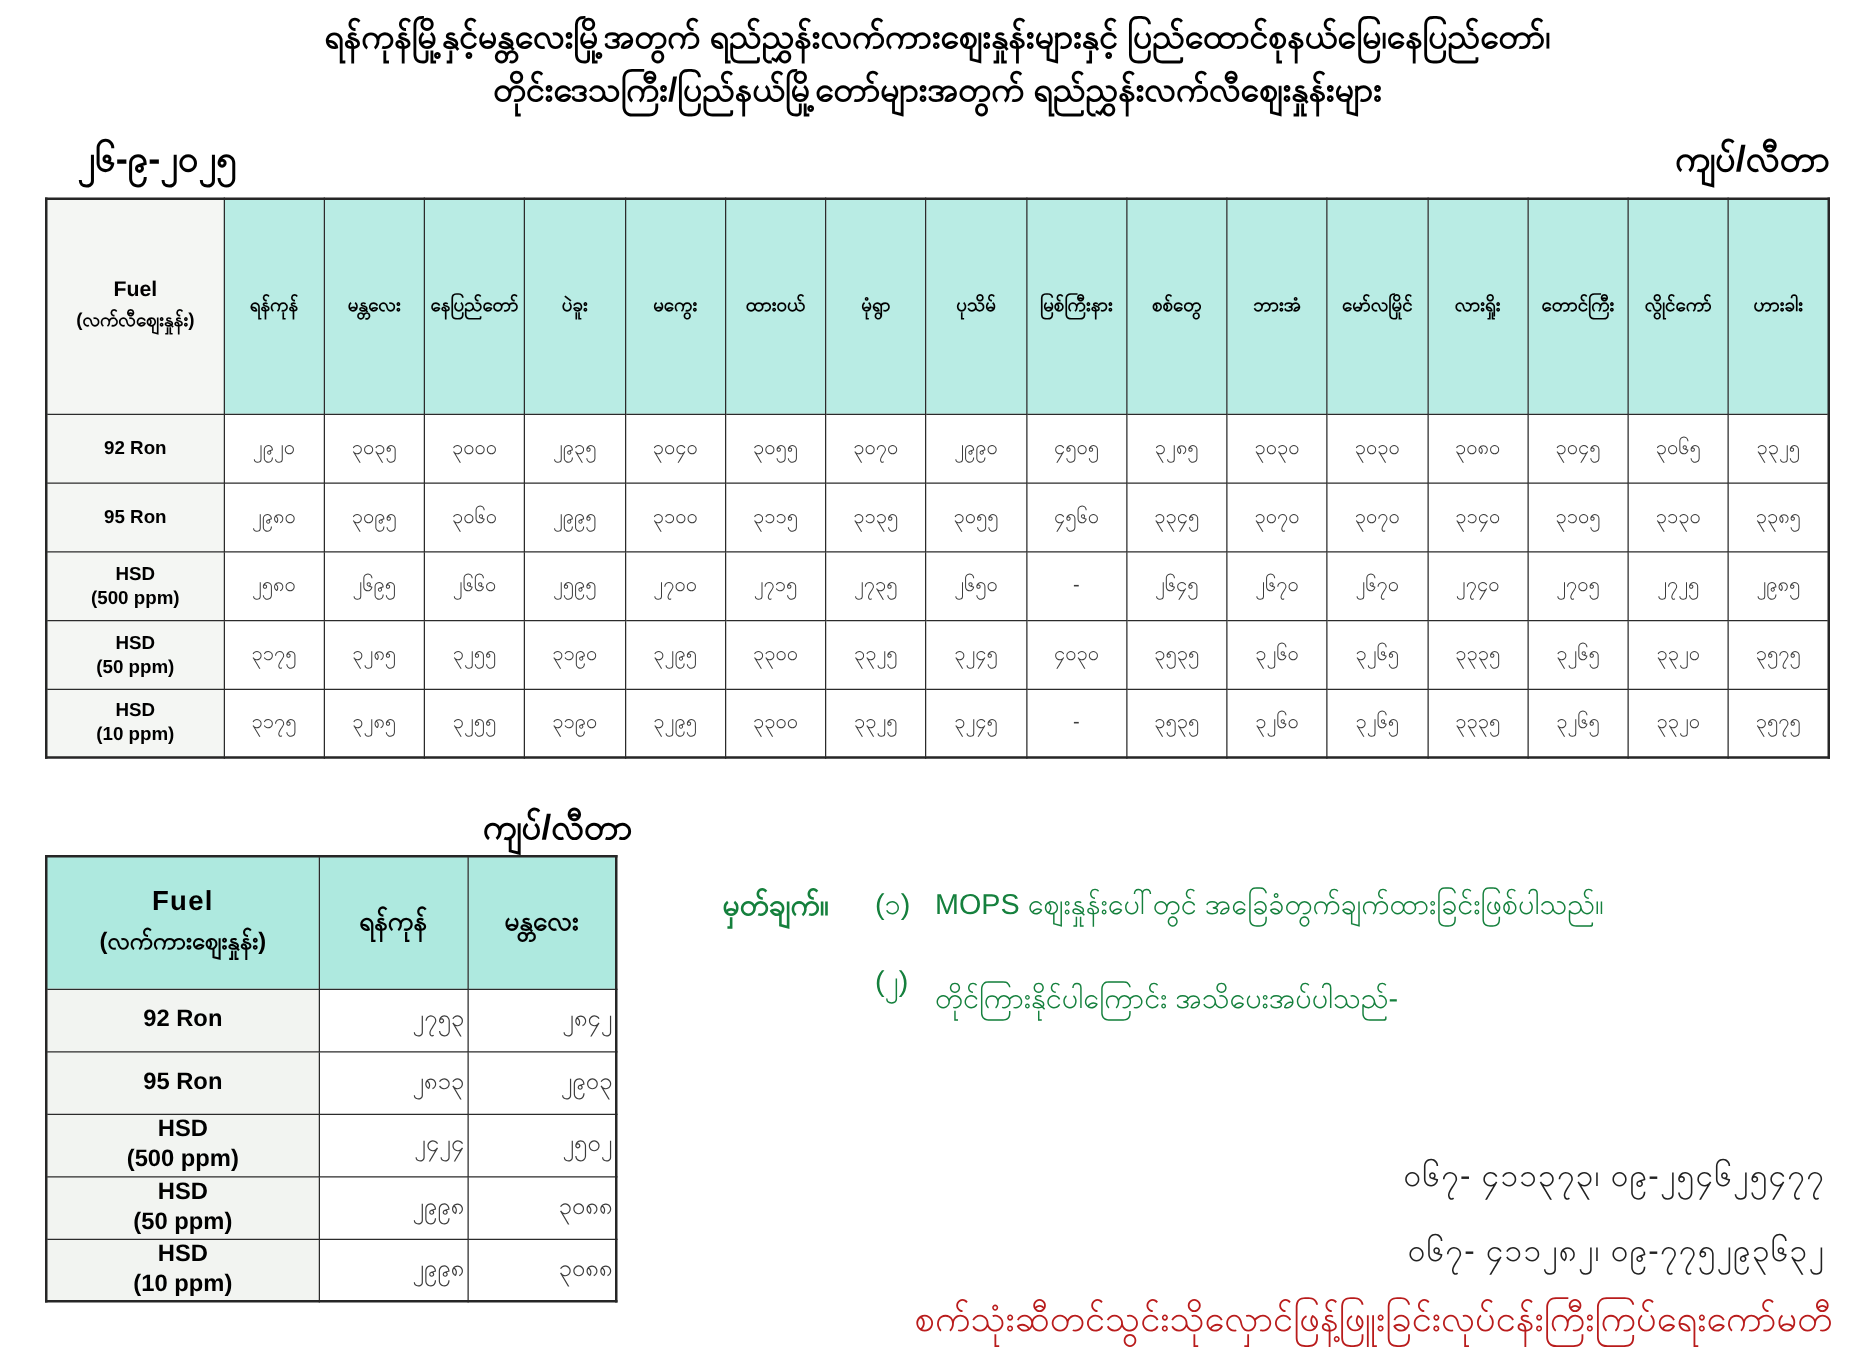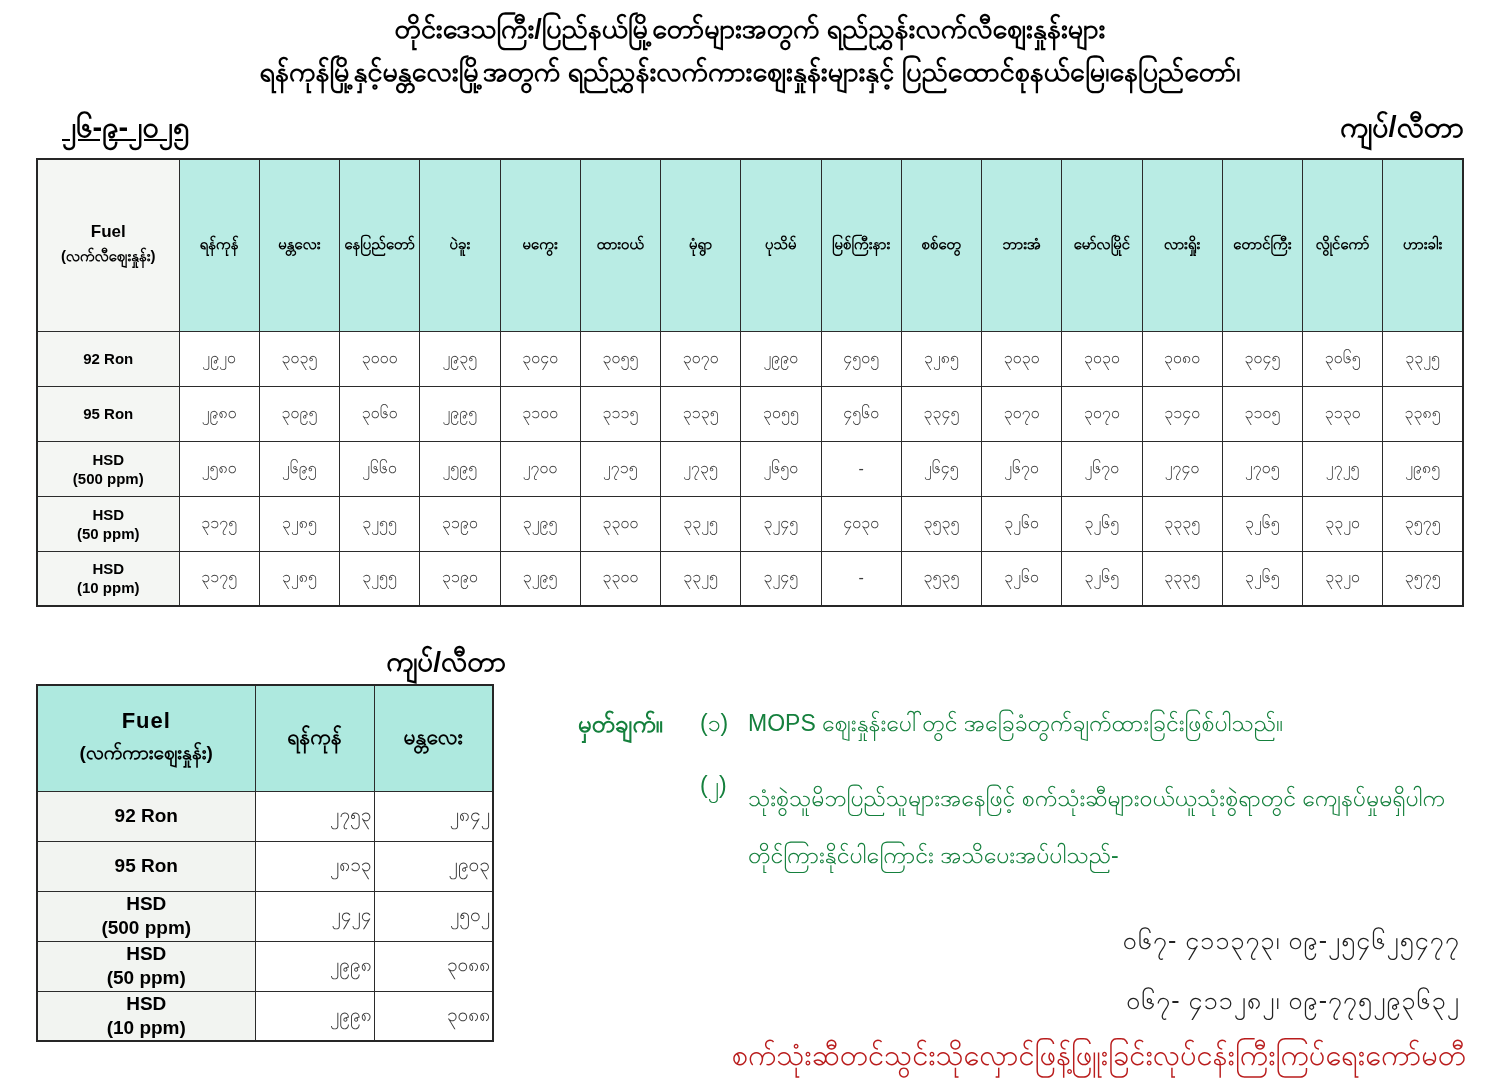--- a/index.html
+++ b/index.html
@@ -3,21 +3,21 @@
 <meta charset="utf-8">
 <style>
   * { margin:0; padding:0; box-sizing:border-box; }
   html,body { background:#ffffff; }
   body { font-family:"Liberation Sans","DejaVu Sans",sans-serif; color:#000; }
   .page { position:relative; width:1500px; height:1086px; background:#fff; overflow:hidden; }
 
   .title { position:absolute; top:8px; left:0; right:0; text-align:center;
            font-weight:bold; font-size:27px; line-height:43px; color:#000; }
 
-  .date-label { position:absolute; top:108px; left:62px; font-size:29px; font-weight:bold;text-decoration:underline; }
+  .date-label { position:absolute; top:108px; left:62px; font-size:29px; font-weight:bold; }
   .unit-top   { position:absolute; top:108px; right:36px; font-size:29px; font-weight:bold; }
 
   table { border-collapse:collapse; table-layout:fixed; }
   th, td { border:1px solid #2b2b2b; text-align:center; vertical-align:middle; padding:0 2px; }
 
   
   .t1 { position:absolute; top:158px; left:36px; width:1428px; border:2px solid #262626; }
   .t1 thead tr { height:172px; }
   .t1 tbody tr { height:55px; }
   .t1 .fuelcell  { width:142px; background:#f4f6f3; }
@@ -55,22 +55,22 @@
   .p2 { top:984px; }
 
   .footer { position:absolute; right:34px; top:1036px; font-size:29px; font-weight:normal; color:#b91c1c; }
 </style>
 </head>
 <body>
 
 <div class="page">
 
   <div class="title">
+    <div>ရန်ကုန်မြို့နှင့်မန္တလေးမြို့အတွက် ရည်ညွှန်းလက်ကားဈေးနှုန်းများနှင့် ပြည်ထောင်စုနယ်မြေ၊နေပြည်တော်၊</div>
     <div>တိုင်းဒေသကြီး/ပြည်နယ်မြို့တော်များအတွက် ရည်ညွှန်းလက်လီဈေးနှုန်းများ</div>
-    <div>ရန်ကုန်မြို့နှင့်မန္တလေးမြို့အတွက် ရည်ညွှန်းလက်ကားဈေးနှုန်းများနှင့် ပြည်ထောင်စုနယ်မြေ၊နေပြည်တော်၊</div>
   </div>
 
   <div class="date-label">၂၆-၉-၂၀၂၅</div>
   <div class="unit-top">ကျပ်/လီတာ</div>
 
   <table class="t1">
     <thead>
       <tr>
         <th class="fuelcell">
           <div class="fl1">Fuel</div>
@@ -264,21 +264,20 @@
   <div class="notes">
     <div class="note-row note-1">
       <span class="nlabel">မှတ်ချက်။</span>
       <span class="nnum">(၁)</span>
       <span class="ntext">MOPS ဈေးနှုန်းပေါ်တွင် အခြေခံတွက်ချက်ထားခြင်းဖြစ်ပါသည်။</span>
     </div>
     <div class="note-row note-2">
       <span class="nlabel"></span>
       <span class="nnum">(၂)</span>
       <div class="ntext">
-        <div>သုံးစွဲသူမိဘပြည်သူများအနေဖြင့် စက်သုံးဆီများဝယ်ယူသုံးစွဲရာတွင် ကျေနပ်မှုမရှိပါက</div>
         <div>တိုင်ကြားနိုင်ပါကြောင်း အသိပေးအပ်ပါသည်-</div>
       </div>
     </div>
   </div>
 
   <div class="phone p1">၀၆၇- ၄၁၁၃၇၃၊ ၀၉-၂၅၄၆၂၅၄၇၇</div>
   <div class="phone p2">၀၆၇- ၄၁၁၂၈၂၊ ၀၉-၇၇၅၂၉၃၆၃၂</div>
 
   <div class="footer">စက်သုံးဆီတင်သွင်းသိုလှောင်ဖြန့်ဖြူးခြင်းလုပ်ငန်းကြီးကြပ်ရေးကော်မတီ</div>
 

